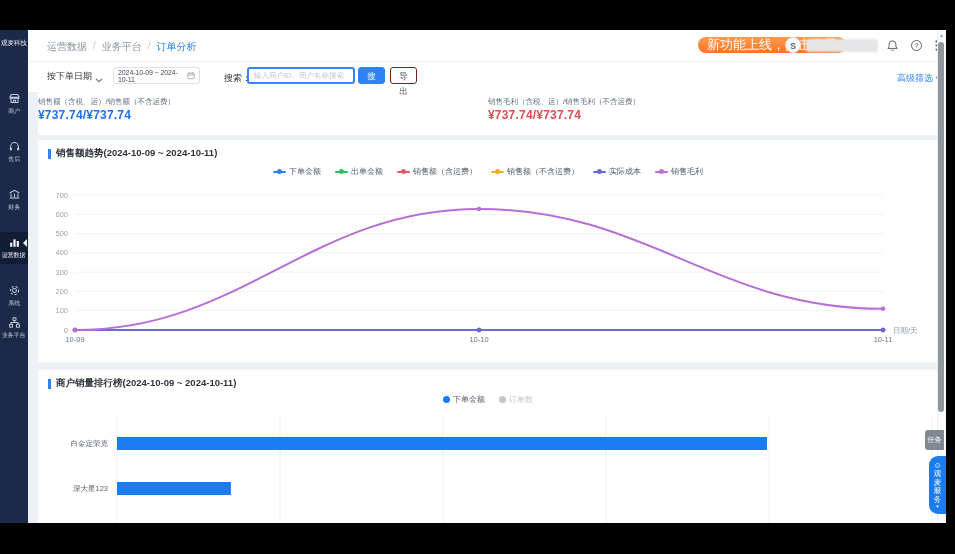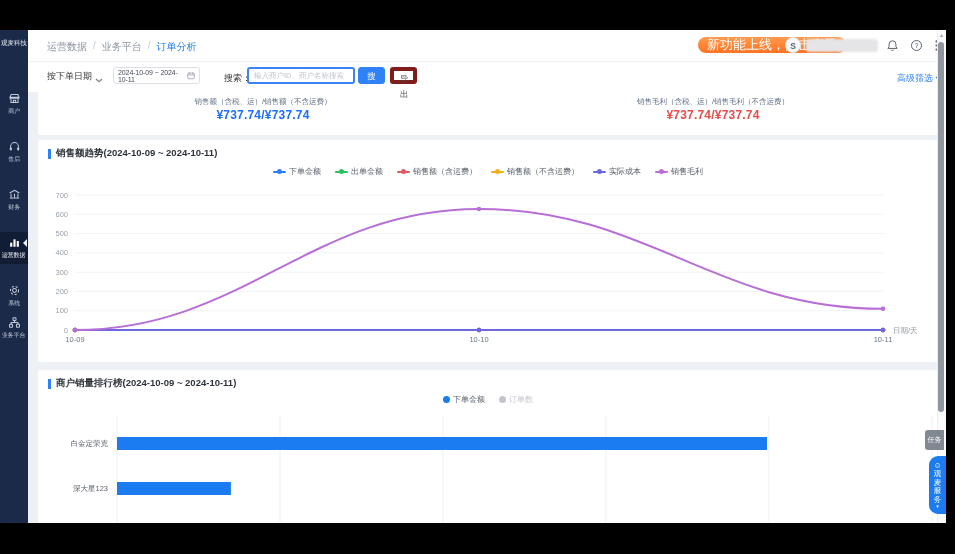--- a/index.html
+++ b/index.html
@@ -35,26 +35,26 @@
   .filterbar{position:absolute;left:28px;top:32px;width:918px;height:30px;background:#fff;z-index:2}
   .dtype{position:absolute;left:19px;top:8px;font-size:9px;color:#333;display:flex;align-items:flex-end;gap:3px;cursor:pointer}
   .dateinput{position:absolute;left:85px;top:5px;width:87px;height:17px;border:1px solid #dcdfe6;border-radius:3px;background:#fff;
              font-size:7px;color:#454b54;display:flex;align-items:center;justify-content:space-between;padding:0 4px;box-sizing:border-box;cursor:pointer;letter-spacing:-.1px}
   .slabel{position:absolute;left:196px;top:10px;font-size:9px;color:#333}
   .sinput{position:absolute;left:219px;top:5px;width:108px;height:17px;border:2px solid #3b82f6;border-radius:3px;
           font-size:7.5px;padding:0 5px;color:#333;box-sizing:border-box;outline:none}
   .sinput::placeholder{color:#c0c6cf}
   .btn{position:absolute;top:5px;height:17px;font-size:8.5px;border-radius:3px;cursor:pointer;line-height:15px;text-align:center;box-sizing:border-box}
   .btn-search{left:330px;width:27px;background:#2f82f5;border:1px solid #2f82f5;color:#fff}
-  .btn-export{left:362px;width:27px;background:#fff;border:4px solid #7f1d1d;color:#454b54}
+  .btn-export{left:362px;width:27px;background:#fff;border:1px solid #7f1d1d;color:#454b54}
   .advfilter{position:absolute;left:869px;top:10px;font-size:9px;color:#2f82f5;display:flex;align-items:center;gap:2px;cursor:pointer;white-space:nowrap}
 
   
   .stats{position:absolute;left:38px;top:62px;width:900px;height:43px;background:#fff;border-radius:2px;display:flex;z-index:1}
-  .kpi{flex:1;text-align:center;padding-top:5px}
+  .kpi{flex:1;text-align:left;padding-top:5px}
   .kpi .lab{font-size:7.5px;color:#5d6b80}
   .kpi .val{font-size:12px;font-weight:700;margin-top:1px;letter-spacing:.2px}
 
   
   .card{position:absolute;left:38px;width:900px;background:#fff;border-radius:2px}
   .chart1{top:110px;height:222px}
   .chart2{top:340px;height:170px}
   .ctitle{position:absolute;left:10px;top:7px;display:flex;align-items:center;gap:5px;font-size:9.5px;font-weight:700;color:#2e333b;z-index:2}
   .accent{width:3px;height:10px;background:#2f82f5;display:inline-block}
   .legend{position:absolute;left:0;width:100%;display:flex;justify-content:center;gap:14px;font-size:8px;color:#555e68;z-index:2}

